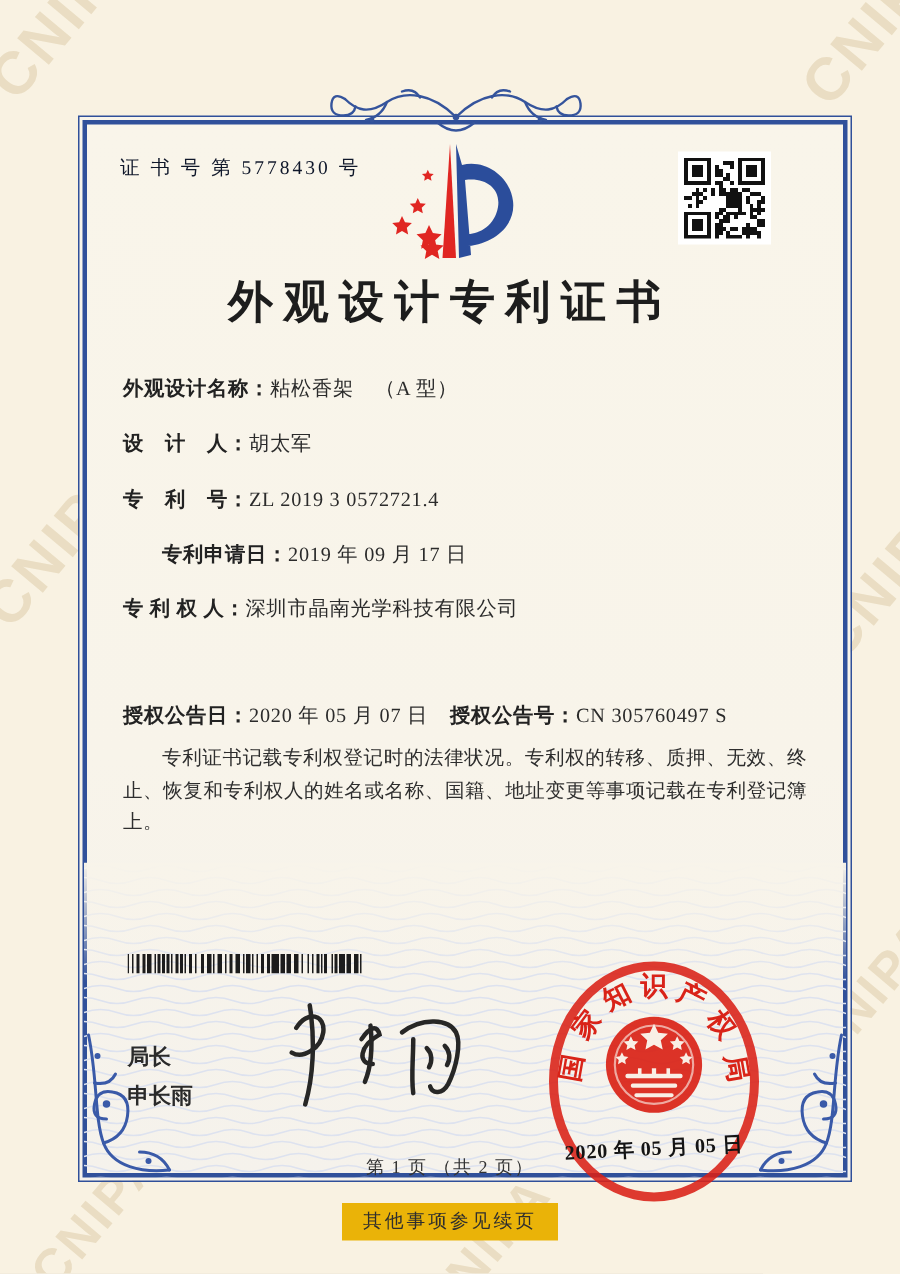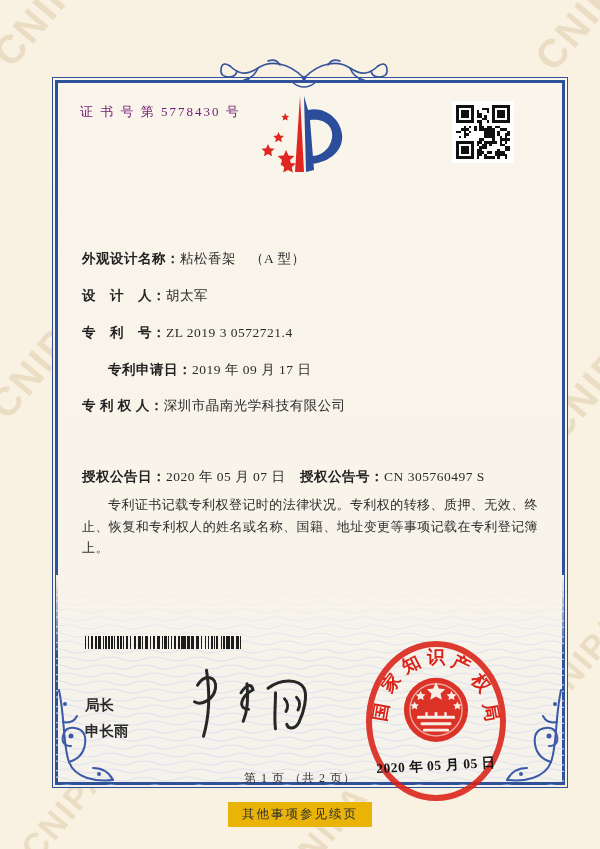--- a/index.html
+++ b/index.html
@@ -17,21 +17,21 @@
            border:1px solid #30509a; z-index:1;
            background:linear-gradient(180deg,#f9f5ea 0%,#f8f4ea 60%,#f5f2ec 100%); }
   .frame::before { content:""; position:absolute; inset:2px; border:3px solid #30509a; pointer-events:none; }
 
   .waves-wrap { position:absolute; left:56px; top:575px; width:508px; height:210px; z-index:2; overflow:hidden; }
   .waves-fade { position:absolute; left:0; top:0; width:100%; height:80px;
                 background:linear-gradient(180deg,#f8f4ea 0%,rgba(248,244,234,0) 100%); }
 
   .content { position:absolute; inset:0; z-index:3; color:#2b2b2b; }
 
-  .cert-no { position:absolute; left:80px; top:103px; font-size:13px; letter-spacing:2px; color:#701a75; }
+  .cert-no { position:absolute; left:80px; top:103px; font-size:13px; letter-spacing:2px; color:#0f172a; }
 
   .logo { position:absolute; left:250px; top:90px; }
   .qr { position:absolute; left:452px; top:101px; width:62px; height:62px; background:#fff; padding:4px; }
   .qr svg { width:100%; height:100%; }
 
   .title { position:absolute; left:0; top:181px; width:100%; text-align:center;
            font-size:30px; font-weight:700; letter-spacing:7px; color:#1d1d1d; }
 
   .frow { position:absolute; left:82px; white-space:nowrap; font-size:13.5px; }
   .flabel { font-weight:700; color:#222; letter-spacing:.5px; }
@@ -310,20 +310,21 @@
           <rect x="2" y="2" width="3" height="3" fill="#111"></rect>
           <rect x="14" y="0" width="7" height="7" fill="#111"></rect>
           <rect x="15" y="1" width="5" height="5" fill="#fff"></rect>
           <rect x="16" y="2" width="3" height="3" fill="#111"></rect>
           <rect x="0" y="14" width="7" height="7" fill="#111"></rect>
           <rect x="1" y="15" width="5" height="5" fill="#fff"></rect>
           <rect x="2" y="16" width="3" height="3" fill="#111"></rect>
         </svg>
     </div>
 
+    <div class="title">外观设计专利证书</div>
 
     <div class="frow" style="top:287px;">
       <span class="flabel">设　计　人：</span><span class="fval">胡太军</span>
     </div>
     <div class="frow" style="top:250px;">
       <span class="flabel">外观设计名称：</span><span class="fval">粘松香架　（A 型）</span>
     </div>
     <div class="frow" style="top:324px;">
       <span class="flabel">专　利　号：</span><span class="fval">ZL 2019 3 0572721.4</span>
     </div>

